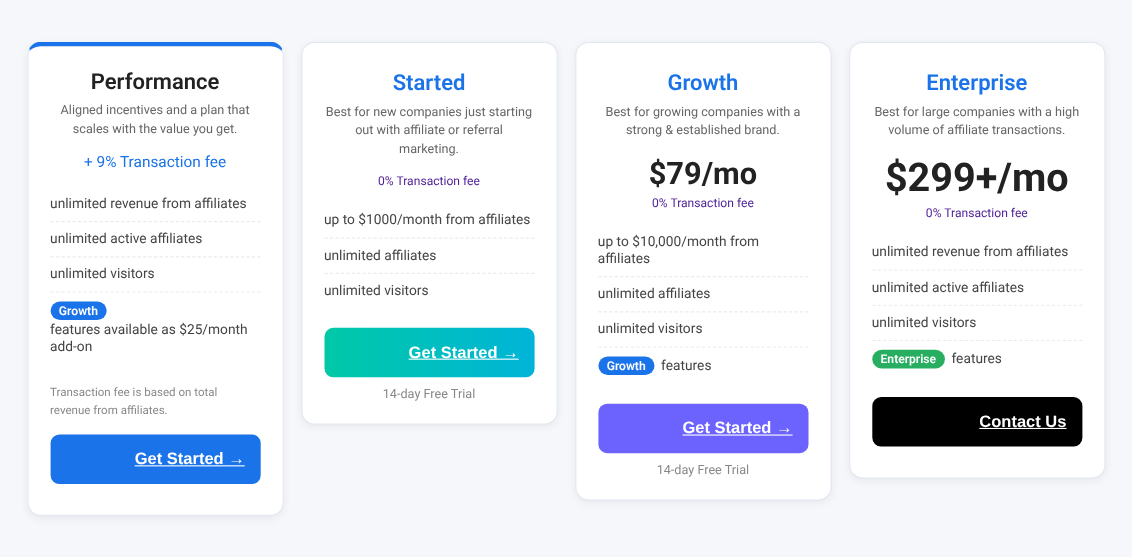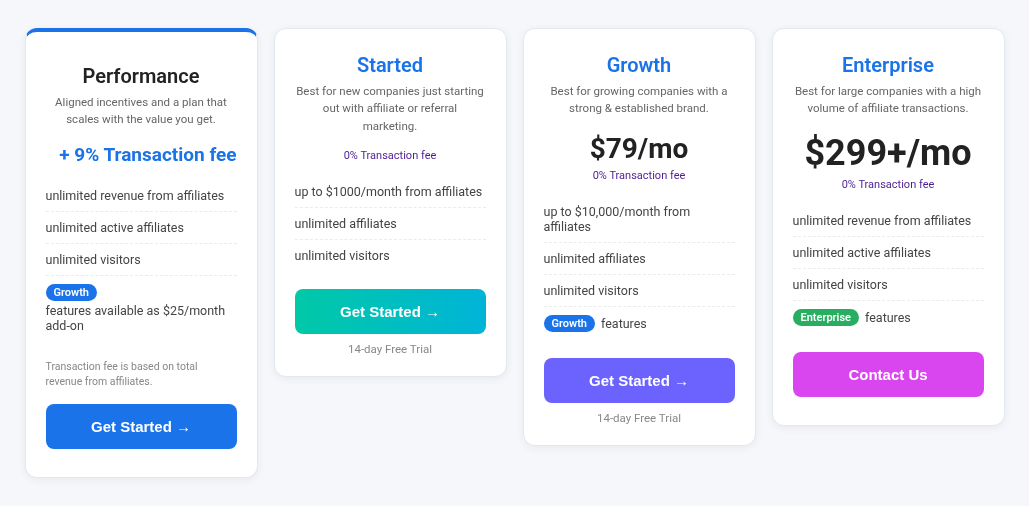--- a/index.html
+++ b/index.html
@@ -26,21 +26,21 @@
       padding: 24px 20px 20px;
       flex: 1;
       min-width: 0;
       box-shadow: 0 2px 8px rgba(0,0,0,0.06);
       display: flex;
       flex-direction: column;
       gap: 0;
     }
     .plan-card.performance {
       border-top: 4px solid #1a73e8;
-      padding-top: 32px;
+      padding-top: 20px;
     }
     .plan-name {
       text-align: center;
       font-size: 20px;
       font-weight: 600;
       margin-bottom: 6px;
     }
     .plan-card.performance .plan-name { color: #222; }
     .plan-card.starter .plan-name { color: #1a73e8; }
     .plan-card.growth .plan-name { color: #1a73e8; }
@@ -67,23 +67,23 @@
       color: #555;
     }
     .plan-transaction-fee {
       text-align: center;
       font-size: 11px;
       color: #4c1d95;
       margin-bottom: 14px;
     }
     .transaction-fee-blue {
       color: #1a73e8;
-      font-weight: 700;
-      font-size: 19px;
-      text-align: right;
+      font-weight: 400;
+      font-size: 14px;
+      text-align: center;
       margin-bottom: 14px;
     }
     .features-list {
       list-style: none;
       margin-bottom: 18px;
       flex: 1;
     }
     .features-list li {
       padding: 8px 0;
       font-size: 12.5px;
@@ -107,37 +107,38 @@
 
     .btn {
       display: block;
       width: 100%;
       padding: 14px;
       border-radius: 8px;
       border: none;
       font-size: 15px;
       font-weight: 600;
       cursor: pointer;
-      text-align: center;
+      text-align: right;
       margin-bottom: 8px;
+      text-decoration: underline;
     }
     .btn-teal {
       background: linear-gradient(90deg, #00c9a7, #00b4d8);
       color: #fff;
     }
     .btn-purple {
       background: #6c63ff;
       color: #fff;
     }
     .btn-blue {
       background: #1a73e8;
       color: #fff;
     }
     .btn-green {
-      background: #d946ef;
+      background: #000000;
       color: #fff;
     }
     .trial-text {
       text-align: center;
       font-size: 11.5px;
       color: #888;
     }
     .performance-footnote {
       font-size: 10.5px;
       color: #888;

